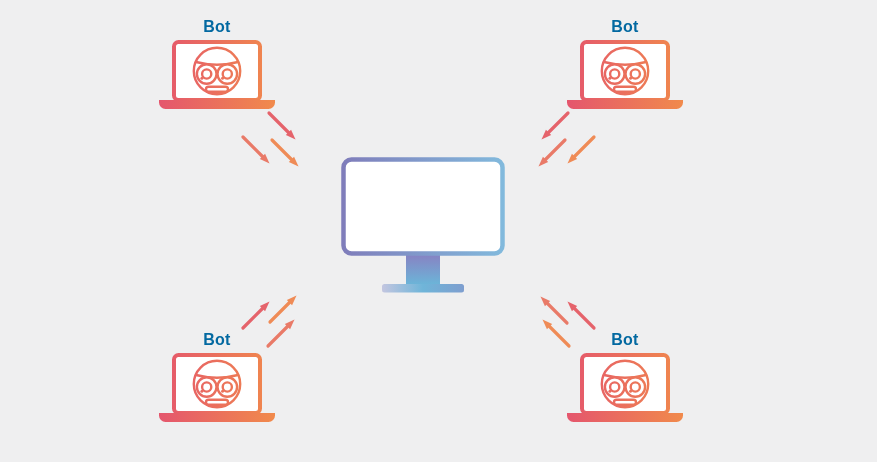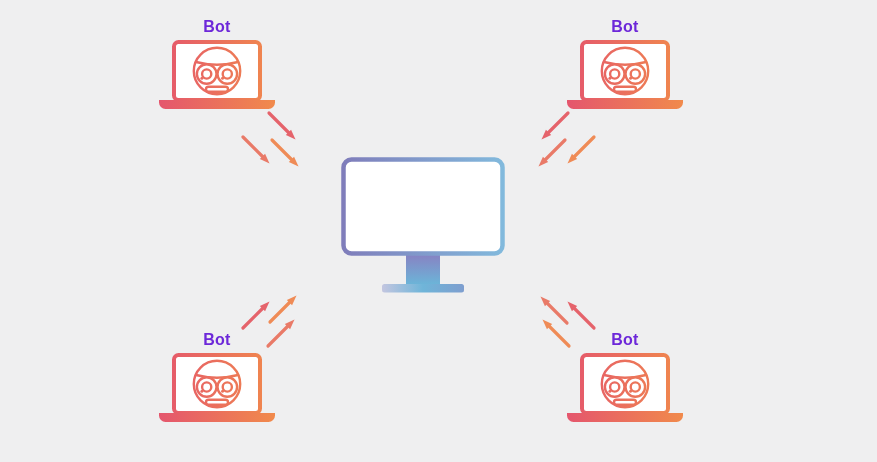--- a/index.html
+++ b/index.html
@@ -3,21 +3,21 @@
 <meta charset="utf-8">
 <style>
   html,body{margin:0;padding:0;}
   .stage{
     position:relative;width:877px;height:462px;
     background:#efeff0;overflow:hidden;
     font-family:"Liberation Sans",sans-serif;
   }
   .bot{position:absolute;width:120px;text-align:center;}
   .bot .lbl{
-    display:block;font-size:16px;font-weight:700;color:#6d28d9;
+    display:block;font-size:16px;font-weight:700;color:#0369a1;
     line-height:20px;margin-bottom:3px;letter-spacing:.2px;
   }
   .bot svg{display:block;}
   #bot-tl{left:157px;top:17px}
   #bot-tr{left:565px;top:17px}
   #bot-bl{left:157px;top:330px}
   #bot-br{left:565px;top:330px}
   .monitor{position:absolute;left:341px;top:157px;}
   .arrows{position:absolute;width:62px;height:58px;overflow:visible;}
   #arr-tl{left:240px;top:110px}

